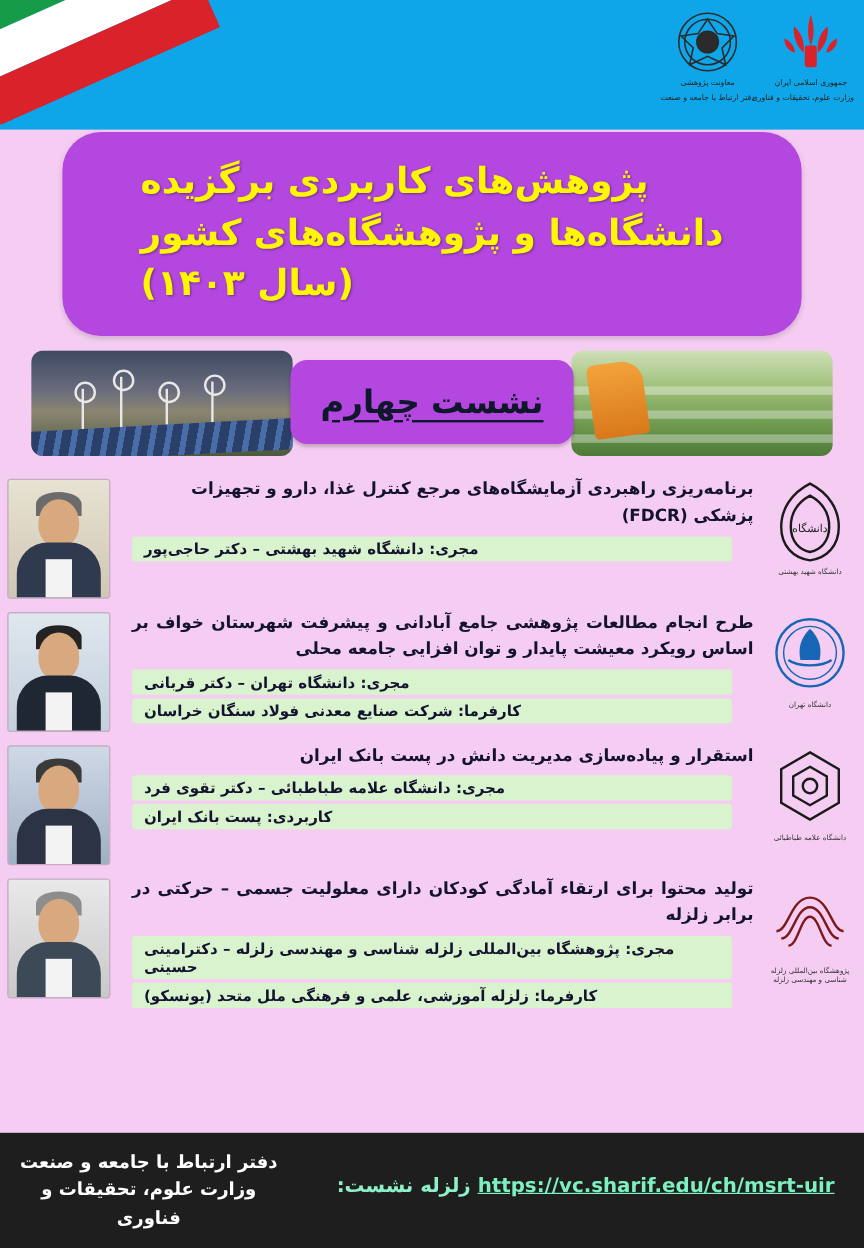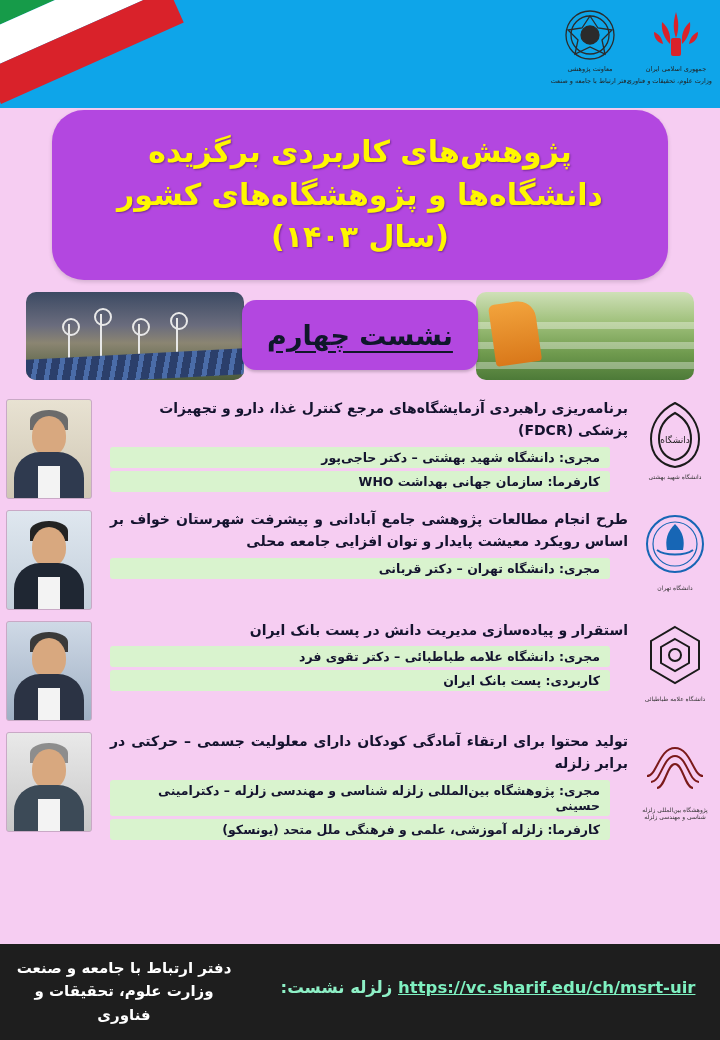--- a/index.html
+++ b/index.html
@@ -68,21 +68,21 @@
     position: absolute;
     top: 110px;
     left: 52px;
     width: 616px;
     height: 170px;
     background: #b347e0;
     border-radius: 32px;
     display: flex;
     align-items: center;
     justify-content: center;
-    text-align: center;
+    text-align: left;
     box-shadow: 0 2px 4px rgba(0,0,0,0.15);
   }
   .title-box h1 {
     margin: 0;
     color: #fff700;
     font-size: 30px;
     font-weight: bold;
     line-height: 1.42;
     letter-spacing: 0px;
     text-shadow: 1px 1px 2px rgba(0,0,0,.35);
@@ -247,21 +247,21 @@
   }
   .ptitle.justify { text-align: justify; }
   .chip {
     background: #d9f3ce;
     border-radius: 3px;
     margin: 3px 22px 3px 6px;
     padding: 3px 10px;
     font-size: 12.5px;
     font-weight: bold;
     color: #14132e;
-    text-align: right;
+    text-align: left;
   }
   .orglogo {
     width: 74px;
     min-width: 74px;
     height: 92px;
     margin: 4px 8px 0 6px;
     position: relative;
   }
   .orglogo svg { display: block; margin: 0 auto; }
   .orglogo .cap {
@@ -398,21 +398,20 @@
       <div class="photo">
         <div class="bg" style="background:linear-gradient(#e8e2d2,#cfc7b4)"></div>
         <div class="hair" style="background:#6b6b6b"></div>
         <div class="head"></div>
         <div class="body" style="background:#2f3a4f"></div>
         <div class="shirt"></div>
       </div>
       <div class="rcontent">
         <div class="ptitle">برنامه‌ریزی راهبردی آزمایشگاه‌های مرجع کنترل غذا، دارو و تجهیزات پزشکی (FDCR)</div>
         <div class="chip">مجری: دانشگاه شهید بهشتی  – دکتر حاجی‌پور</div>
-        <div class="chip">کارفرما: سازمان جهانی بهداشت WHO</div>
       </div>
       <div class="orglogo">
         <svg width="68" height="72" viewBox="0 0 68 72">
           <g fill="none" stroke="#1b1b1b" stroke-width="2">
             <path d="M34 4 C50 12 58 26 58 40 C58 56 48 66 34 68 C20 66 10 56 10 40 C10 26 18 12 34 4 Z"></path>
             <path d="M34 14 C45 20 50 29 50 40 C50 52 43 59 34 61 C25 59 18 52 18 40 C18 29 23 20 34 14 Z"></path>
           </g>
           <text x="34" y="44" font-size="9" text-anchor="middle" fill="#1b1b1b" font-family="DejaVu Sans">دانشگاه</text>
         </svg>
         <div class="cap">دانشگاه شهید بهشتی</div>
@@ -423,20 +422,21 @@
       <div class="photo">
         <div class="bg" style="background:linear-gradient(#dfe7ef,#c3cfdb)"></div>
         <div class="hair" style="background:#232323"></div>
         <div class="head"></div>
         <div class="body" style="background:#1f2733"></div>
         <div class="shirt"></div>
       </div>
       <div class="rcontent">
         <div class="ptitle justify">طرح انجام مطالعات پژوهشی جامع آبادانی و پیشرفت شهرستان خواف بر اساس رویکرد معیشت پایدار و توان افزایی جامعه محلی</div>
         <div class="chip">مجری: دانشگاه تهران – دکتر قربانی</div>
+        <div class="chip">کارفرما: شرکت صنایع معدنی فولاد سنگان خراسان</div>
       </div>
       <div class="orglogo">
         <svg width="68" height="72" viewBox="0 0 68 72">
           <circle cx="34" cy="34" r="28" fill="none" stroke="#1766b5" stroke-width="2"></circle>
           <circle cx="34" cy="34" r="22" fill="none" stroke="#1766b5" stroke-width="1.2"></circle>
           <path d="M34 14 C42 22 44 30 42 40 L26 40 C24 30 26 22 34 14 Z" fill="#1766b5"></path>
           <path d="M16 40 C24 46 44 46 52 40" fill="none" stroke="#1766b5" stroke-width="2"></path>
         </svg>
         <div class="cap">دانشگاه تهران</div>
       </div>

